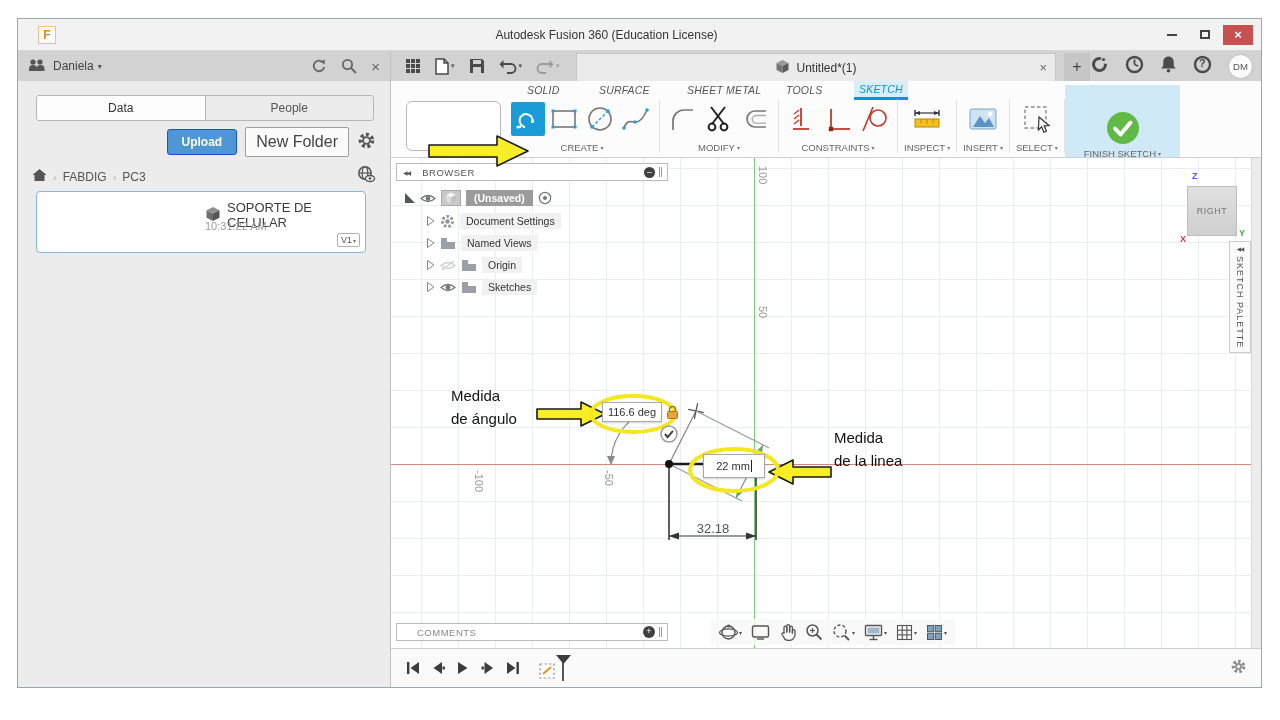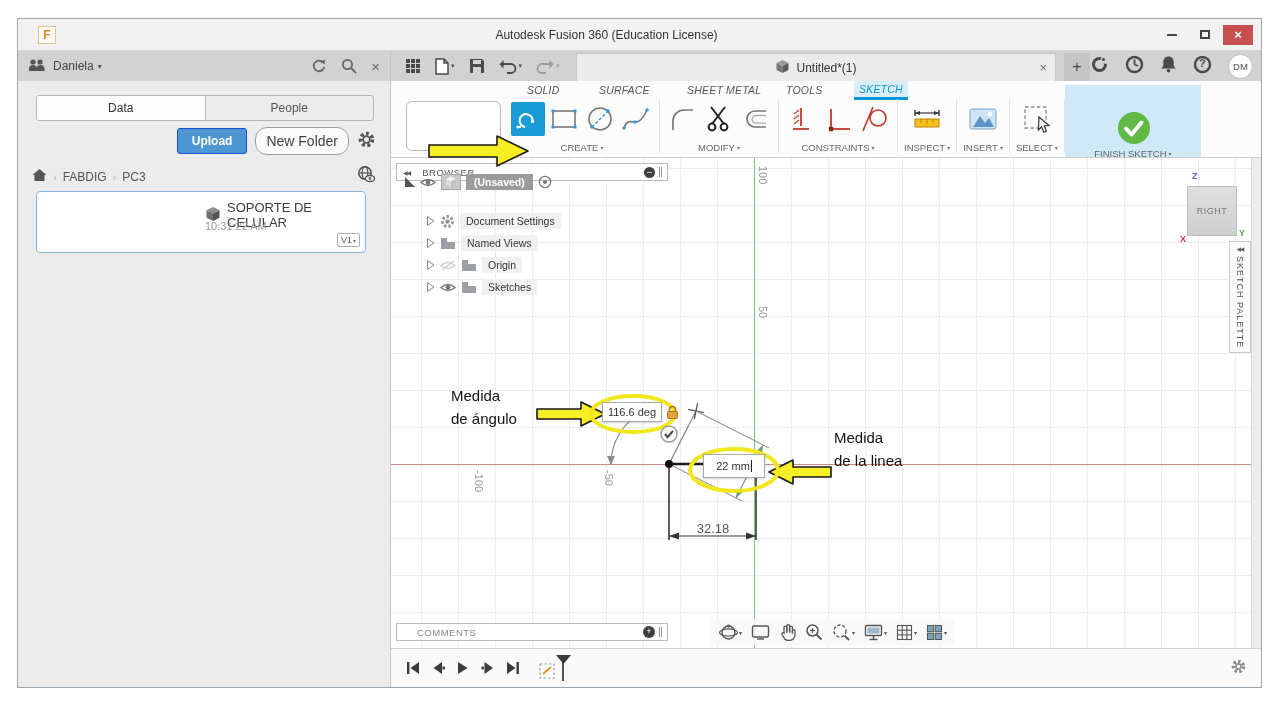--- a/index.html
+++ b/index.html
@@ -22,21 +22,21 @@
   .dp-header{height:30px;background:#d2d2d2;display:flex;align-items:center;padding:0 10px;color:#444;font-size:12px;}
   .dp-header .name{margin:0 4px 0 8px;}
   .dp-header .spacer{flex:1;}
   .dp-header .hbtn{margin-left:14px;display:flex;align-items:center;}
   .seg-tabs{position:absolute;left:18px;top:44px;width:338px;height:26px;display:flex;border:1px solid #b5b5b5;border-radius:3px;overflow:hidden;background:#ececec;}
   .seg-tab{flex:1;display:flex;align-items:center;justify-content:center;font-size:12px;color:#555;border-right:1px solid #b5b5b5;}
   .seg-tab:last-child{border-right:none;}
   .seg-tab.active{background:#fdfdfd;color:#333;}
   .btnrow{position:absolute;right:14px;top:76px;display:flex;align-items:center;gap:8px;}
   .btn-upload{background:#4f97d2;color:#fff;font-size:12px;font-weight:bold;padding:5px 14px;border-radius:3px;border:1px solid #1d4ed8;}
-  .btn-newfolder{background:#fbfbfb;color:#444;font-size:14px;padding:5px 10px;border-radius:12px;border:1px solid #9e9e9e;}
+  .btn-newfolder{background:#fbfbfb;color:#444;font-size:16px;padding:5px 10px;border-radius:2px;border:1px solid #9e9e9e;}
   .crumbs{position:absolute;left:14px;top:117px;display:flex;align-items:center;font-size:12px;color:#555;gap:6px;}
   .crumbs .sep{color:#b0b0b0;font-size:11px;}
   .dp-shared{position:absolute;right:14px;top:114px;}
   .card{position:absolute;left:18px;top:140px;width:330px;height:62px;background:#fff;border:1px solid #86b7dd;border-radius:4px;}
   .card .row1{position:absolute;left:168px;top:8px;display:flex;align-items:center;gap:6px;font-size:13px;color:#3c3c3c;}
   .card .time{position:absolute;left:168px;top:28px;font-size:11px;color:#999;}
   .ver{position:absolute;right:5px;bottom:5px;border:1px solid #b0b0b0;border-radius:2px;background:#fff;font-size:9px;color:#555;padding:1px 3px;display:flex;align-items:center;gap:1px;}
   .ver .caret{font-size:6px;color:#777;}
   
   .quickbar{position:absolute;left:0;top:0;right:0;height:30px;background:#d2d2d2;display:flex;align-items:center;}
@@ -53,21 +53,21 @@
   .rtab.active{color:#0696d7;background:#d9eef9;padding:2px 5px;border-bottom:3px solid #0696d7;top:0;}
   .ribbon-icons{position:absolute;left:0;top:18px;right:0;height:58px;display:flex;align-items:flex-start;}
   .callout{width:95px;height:50px;margin-left:15px;margin-top:2px;background:#fff;border:1px solid #b9b9b9;border-radius:6px;flex:none;}
   .rgroup{display:flex;flex-direction:column;align-items:center;border-right:1px solid #e2e2e2;padding:0 6px;flex:none;}
   .rgroup:last-child{border-right:none;}
   .ricons{display:flex;align-items:center;height:40px;gap:2px;}
   .rlabel{font-size:9.5px;color:#666;margin-top:3px;display:flex;align-items:center;gap:2px;}
   .rlabel .caret{font-size:6px;color:#777;}
   .tool{width:34px;height:34px;display:flex;align-items:center;justify-content:center;}
   .tool.activeline{background:#1a9cd8;border-radius:2px;}
-  .finishblock{background:#cfe9f7;height:72px;margin-top:-14px;padding-top:26px;width:136px;border-right:none !important;}
+  .finishblock{background:#cfe9f7;height:72px;margin-top:-14px;padding-top:26px;width:115px;border-right:none !important;}
   .ribbon-arrow{position:absolute;left:36px;top:52px;z-index:30;}
   
   .canvas{position:absolute;left:0;top:107px;right:0;height:490px;background:#fff;overflow:hidden;
     background-image:linear-gradient(#e9eef2 1px,transparent 1px),linear-gradient(90deg,#e9eef2 1px,transparent 1px);
     background-size:37px 37px;background-position:30px 10px;}
   .axis-red{position:absolute;left:0;top:306px;width:100%;height:1px;background:#cf7468;opacity:.85;}
   .axis-green{position:absolute;left:363px;top:0;width:1px;height:100%;background:#7cc87c;}
   .axlabel{position:absolute;font-size:11px;color:#9a9a9a;transform-origin:left top;transform:rotate(90deg);}
   .sketchsvg,.annsvg{position:absolute;left:0;top:0;pointer-events:none;}
   .dimbox{position:absolute;background:#fff;border:1px solid #a9a9a9;box-shadow:0 1px 2px rgba(0,0,0,.18);font-size:11px;color:#333;display:flex;align-items:center;justify-content:center;z-index:5;}
@@ -549,21 +549,21 @@
             <ellipse class="ell" cx="47" cy="24" rx="44" ry="21"></ellipse>
           </svg>
 
         <div class="bpanel-h">
           <span class="coll">◀◀</span>
           <span class="ttl">BROWSER</span>
           <span class="spacer"></span>
           <span class="mincircle">–</span>
           <span class="handle"></span>
         </div>
-        <div class="trow" style="left:14px;top:16px;">
+        <div class="trow" style="left:14px;top:32px;">
           <svg width="10" height="10">
               <polygon points="0,0 10,10 0,10" fill="#555"></polygon>
             </svg>
           <svg width="16" height="11">
               <path d="M1,5.5 Q8,-0.5 15,5.5 Q8,11.5 1,5.5 z" fill="none" stroke="#777" stroke-width="1.3"></path>
               <circle cx="8" cy="5.5" r="2.4" fill="#777"></circle>
             </svg>
           <span class="cubechip">
               <svg width="12" height="12">
                 <polygon points="6,0.5 11,3 6,5.5 1,3" fill="#f5f5f5"></polygon>

